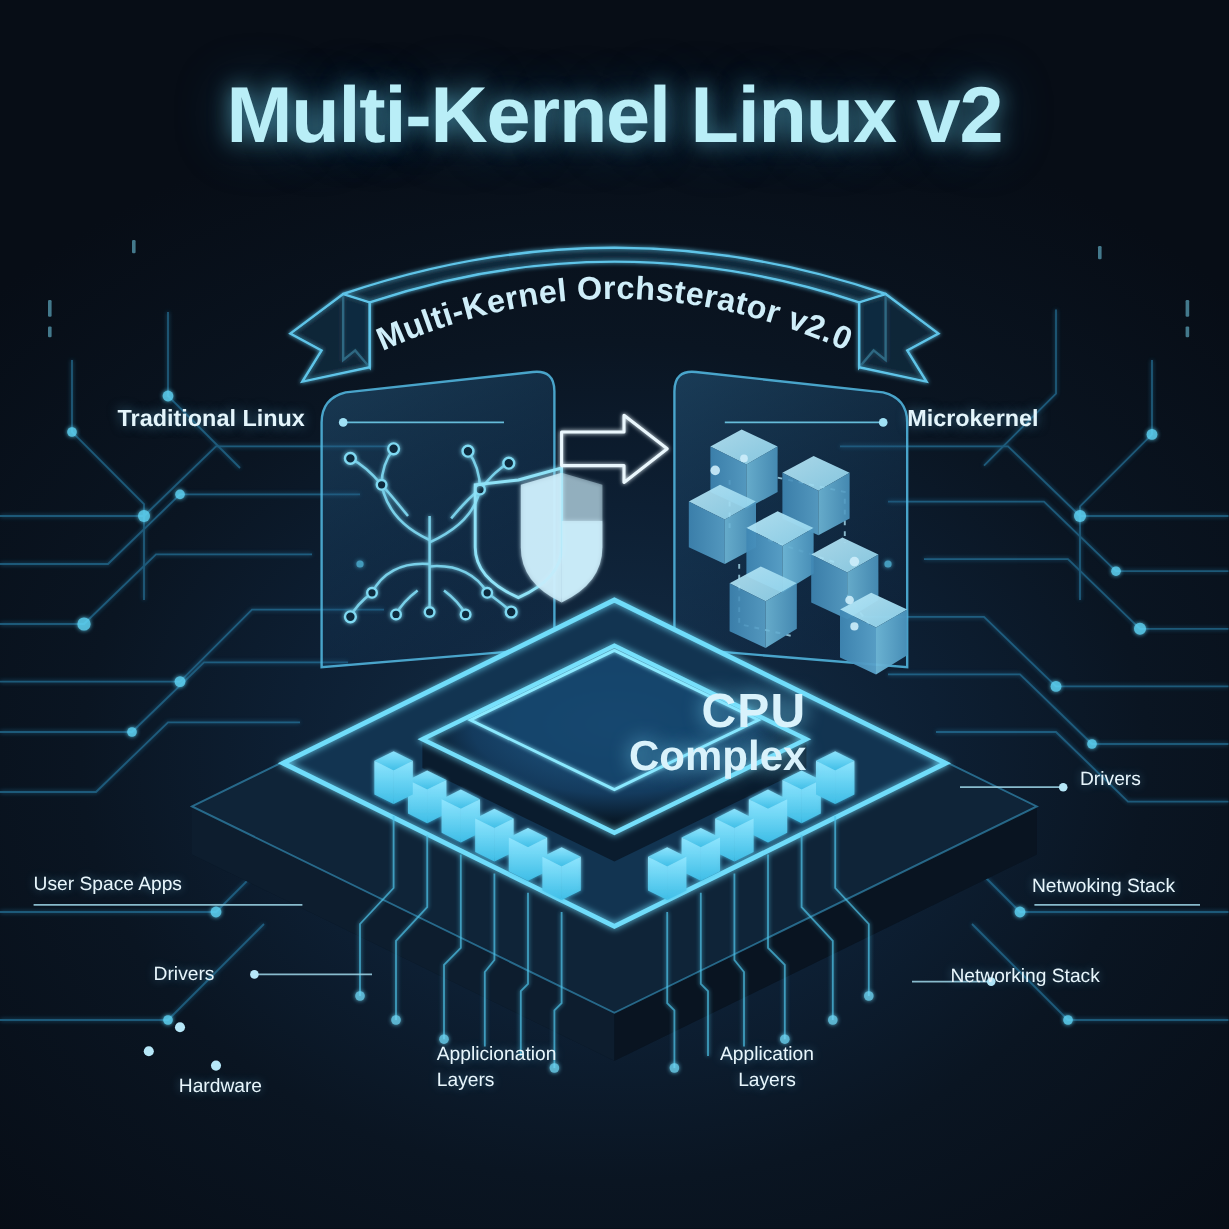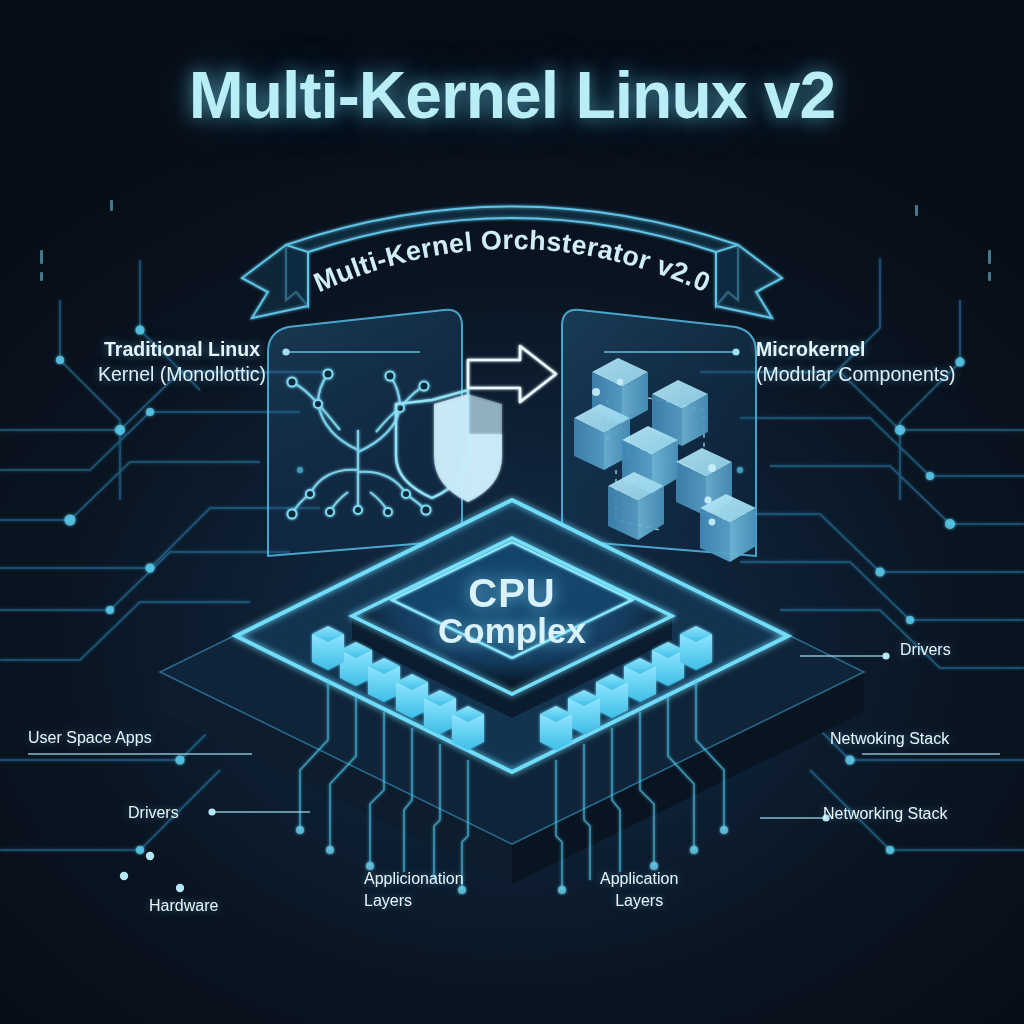--- a/index.html
+++ b/index.html
@@ -29,37 +29,37 @@
   }
   #ribbonText text{
     font-family:"Liberation Sans", sans-serif;
     font-size:27px;font-weight:700;fill:#cfeef9;letter-spacing:.4px;
   }
 
   
   .plabel{position:absolute;font-size:19.5px;font-weight:700;color:#e4f5fb;
     line-height:25px;text-shadow:0 0 10px rgba(110,200,240,.5);white-space:nowrap;}
   .plabel .sub{font-weight:400;color:#dff2fa;}
-  #labelLeft{left:98px;top:337px;text-align:center;}
+  #labelLeft{left:98px;top:337px;text-align:right;}
   #labelRight{left:756px;top:337px;text-align:left;}
 
   
   .callout{position:absolute;font-size:16px;color:#e8f6fc;white-space:nowrap;
     text-shadow:0 0 8px rgba(110,200,240,.45);}
   .c-usa{left:28px;top:729px;}
   .c-drvL{left:128px;top:804px;}
   .c-hw{left:149px;top:897px;}
   .c-appL{left:364px;top:868px;line-height:22px;}
   .c-appR{left:600px;top:868px;line-height:22px;text-align:center;}
   .c-drvR{left:900px;top:641px;}
-  .c-netA{left:830px;top:730px;}
-  .c-netB{left:823px;top:805px;}
+  .c-netA{left:860px;top:730px;}
+  .c-netB{left:792px;top:805px;}
 
   
-  #cpuText{position:absolute;left:352px;top:572px;width:320px;text-align:center;
+  #cpuText{position:absolute;left:352px;top:572px;width:320px;text-align:right;
     color:#d9f2fb;text-shadow:0 0 16px rgba(130,225,255,.75);}
   #cpuText .l1{font-size:40px;font-weight:700;line-height:42px;letter-spacing:1px;}
   #cpuText .l2{font-size:35px;font-weight:700;line-height:34px;}
 </style>
 </head>
 <body>
 
 <div id="stage">
 
   <svg class="lyr" viewBox="0 0 1024 1024">
@@ -291,25 +291,23 @@
         <path d="M736,352 L604,352"></path>
     </g>
     <g fill="#9fe0f5">
       <circle cx="286" cy="352" r="3.6"></circle>
         <circle cx="736" cy="352" r="3.6"></circle>
     </g>
   </svg>
 
   <div id="labelLeft" class="plabel">
     <div>Traditional Linux</div>
-    <div class="sub">Kernel (Monollottic)</div>
   </div>
   <div id="labelRight" class="plabel">
     <div>Microkernel</div>
-    <div class="sub">(Modular Components)</div>
   </div>
 
   <svg class="lyr" viewBox="0 0 1024 1024">
 
     <path d="M160,672 L512,500 L864,672 L864,712 L512,884 L160,712 Z" fill="#0b1826"></path>
     <path d="M160,672 L512,844 L512,884 L160,712 Z" fill="#0d1d2e"></path>
     <path d="M864,672 L512,844 L512,884 L864,712 Z" fill="#091421"></path>
 
     <path d="M160,672 L512,500 L864,672 L512,844 Z" fill="#0f2438"></path>
     <path d="M160,672 L512,500 L864,672 L512,844 Z" fill="none" stroke="#3ea8d6" stroke-width="1.6" opacity=".55"></path>

